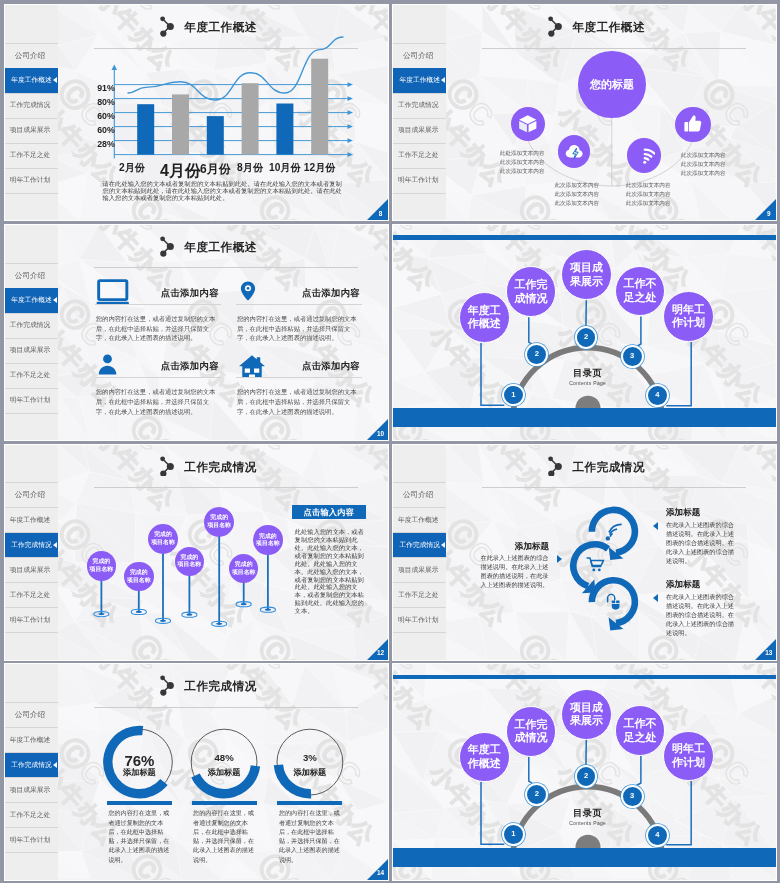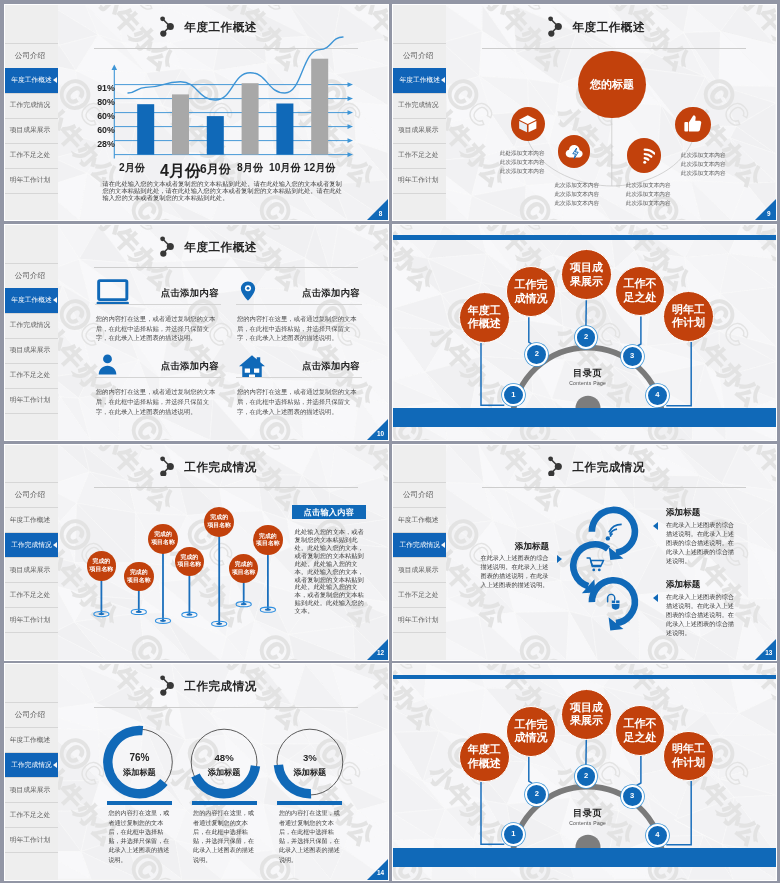--- a/index.html
+++ b/index.html
@@ -17,21 +17,21 @@
   .sb-notch{position:absolute;left:47.5px;width:0;height:0;border-top:3.6px solid transparent;
             border-bottom:3.6px solid transparent;border-right:4.6px solid #f6f6f6;z-index:3;}
 
   
   .hdr-line{position:absolute;height:1px;background:#cdcdcd;}
   .hdr-title{position:absolute;font-size:11.6px;font-weight:bold;color:#262626;letter-spacing:.5px;white-space:nowrap;}
 
   .pgnum{position:absolute;right:0;bottom:0;width:21px;height:21px;}
   .pgnum .tri{position:absolute;left:0;top:0;width:0;height:0;border-left:21px solid transparent;border-bottom:21px solid #1069b8;}
   .pgnum .num{position:absolute;left:9.5px;top:10.5px;width:9px;text-align:center;font-size:6.4px;color:#ffffff;font-weight:bold;line-height:8px;}
-  .bbl{position:absolute;border-radius:50%;background:#c2410c;color:#fff;display:flex;align-items:center;
+  .bbl{position:absolute;border-radius:50%;background:#8b5cf6;color:#fff;display:flex;align-items:center;
        justify-content:center;text-align:center;line-height:1.18;font-weight:bold;}
   .ctr{display:flex;align-items:center;justify-content:center;}
 </style>
 </head>
 <body>
 
 <div id="grid">
     <div class="slide" style="left:5px;top:5px;width:382.6px;height:215.3px;">
       <svg viewBox="0 0 382.6 215.3" width="382.6" height="215.3" style="position:absolute;left:0;top:0;" preserveAspectRatio="none">
         <rect x="0" y="0" width="382.6" height="215.3" fill="#f0f0f1"></rect>
@@ -1930,21 +1930,21 @@
       <div class="hdr-title" style="left:179.3px;top:15.0px;">工作完成情况</div>
       <div class="hdr-line" style="left:89px;top:42.5px;width:264px;"></div>
       <svg viewBox="0 0 382.6 215.3" width="382.6" height="215.3" style="position:absolute;left:0;top:0;">
         <circle cx="134.4" cy="98.10000000000002" r="32.9" fill="none" stroke="#4a4a4a" stroke-width="0.9"></circle>
         <path d="M137.70,66.67 A31.6,31.6 0 1 0 158.96,117.99" fill="none" stroke="#1069b8" stroke-width="9.4"></path>
         <circle cx="219.1" cy="98.10000000000002" r="32.9" fill="none" stroke="#4a4a4a" stroke-width="0.9"></circle>
         <path d="M190.46,111.45 A31.6,31.6 0 0 0 250.46,101.95" fill="none" stroke="#1069b8" stroke-width="9.4"></path>
         <circle cx="304.9" cy="98.10000000000002" r="32.9" fill="none" stroke="#4a4a4a" stroke-width="0.9"></circle>
         <path d="M273.42,100.85 A31.6,31.6 0 0 0 306.00,129.68" fill="none" stroke="#1069b8" stroke-width="9.4"></path>
       </svg>
-      <div style="position:absolute;left:104.4px;top:87.60000000000002px;width:60px;text-align:center;font-size:10px;font-weight:bold;color:#262626;">76%</div>
+      <div style="position:absolute;left:104.4px;top:87.60000000000002px;width:60px;text-align:center;font-size:15px;font-weight:bold;color:#262626;">76%</div>
       <div style="position:absolute;left:104.4px;top:102.60000000000002px;width:60px;text-align:center;font-size:8.2px;font-weight:bold;color:#262626;">添加标题</div>
       <div style="position:absolute;left:101.80000000000001px;top:137.10000000000002px;width:65.2px;height:3.2px;background:#1069b8;"></div>
       <div style="position:absolute;left:103.4px;top:144.10000000000002px;width:62px;font-size:6.1px;line-height:9.2px;color:#3c3c3c;">您的内容打在这里，或者通过复制您的文本后，在此框中选择粘贴，并选择只保留，在此录入上述图表的描述说明。</div>
       <div style="position:absolute;left:189.1px;top:87.60000000000002px;width:60px;text-align:center;font-size:9.6px;font-weight:bold;color:#262626;">48%</div>
       <div style="position:absolute;left:189.1px;top:102.60000000000002px;width:60px;text-align:center;font-size:8.2px;font-weight:bold;color:#262626;">添加标题</div>
       <div style="position:absolute;left:186.5px;top:137.10000000000002px;width:65.2px;height:3.2px;background:#1069b8;"></div>
       <div style="position:absolute;left:188.1px;top:144.10000000000002px;width:62px;font-size:6.1px;line-height:9.2px;color:#3c3c3c;">您的内容打在这里，或者通过复制您的文本后，在此框中选择粘贴，并选择只保留，在此录入上述图表的描述说明。</div>
       <div style="position:absolute;left:274.9px;top:87.60000000000002px;width:60px;text-align:center;font-size:9.6px;font-weight:bold;color:#262626;">3%</div>
       <div style="position:absolute;left:274.9px;top:102.60000000000002px;width:60px;text-align:center;font-size:8.2px;font-weight:bold;color:#262626;">添加标题</div>
       <div style="position:absolute;left:272.29999999999995px;top:137.10000000000002px;width:65.2px;height:3.2px;background:#1069b8;"></div>

